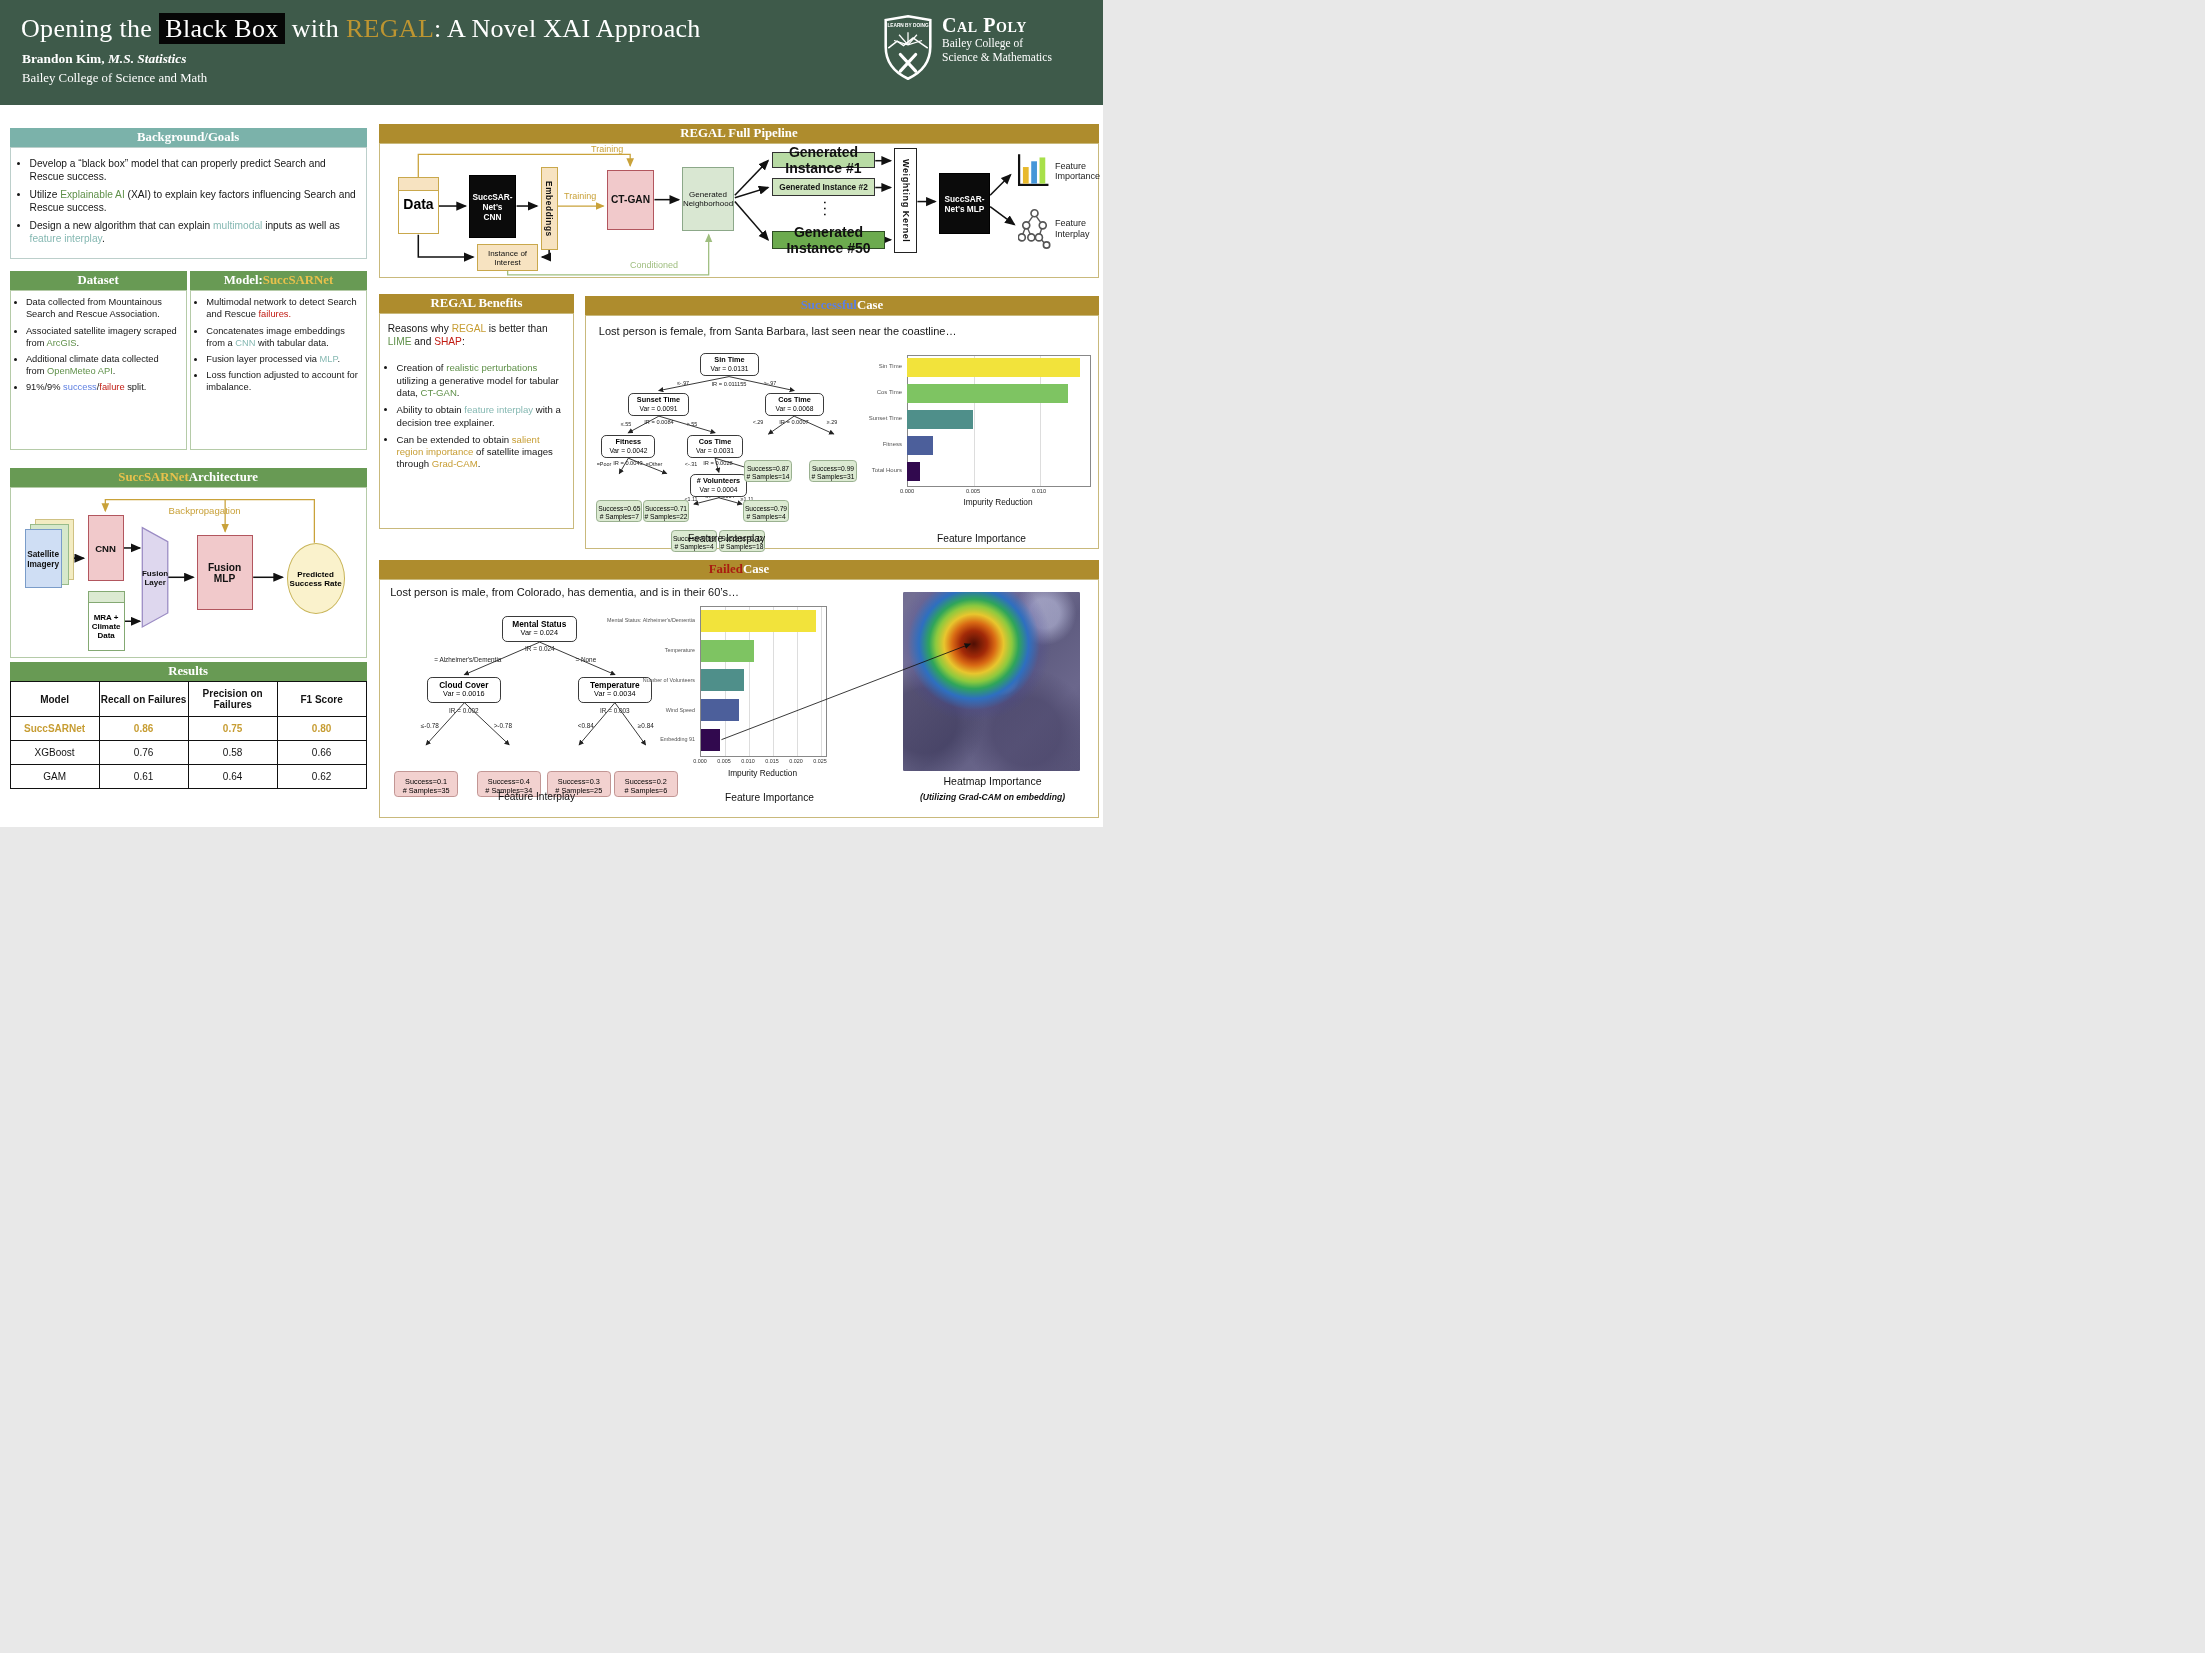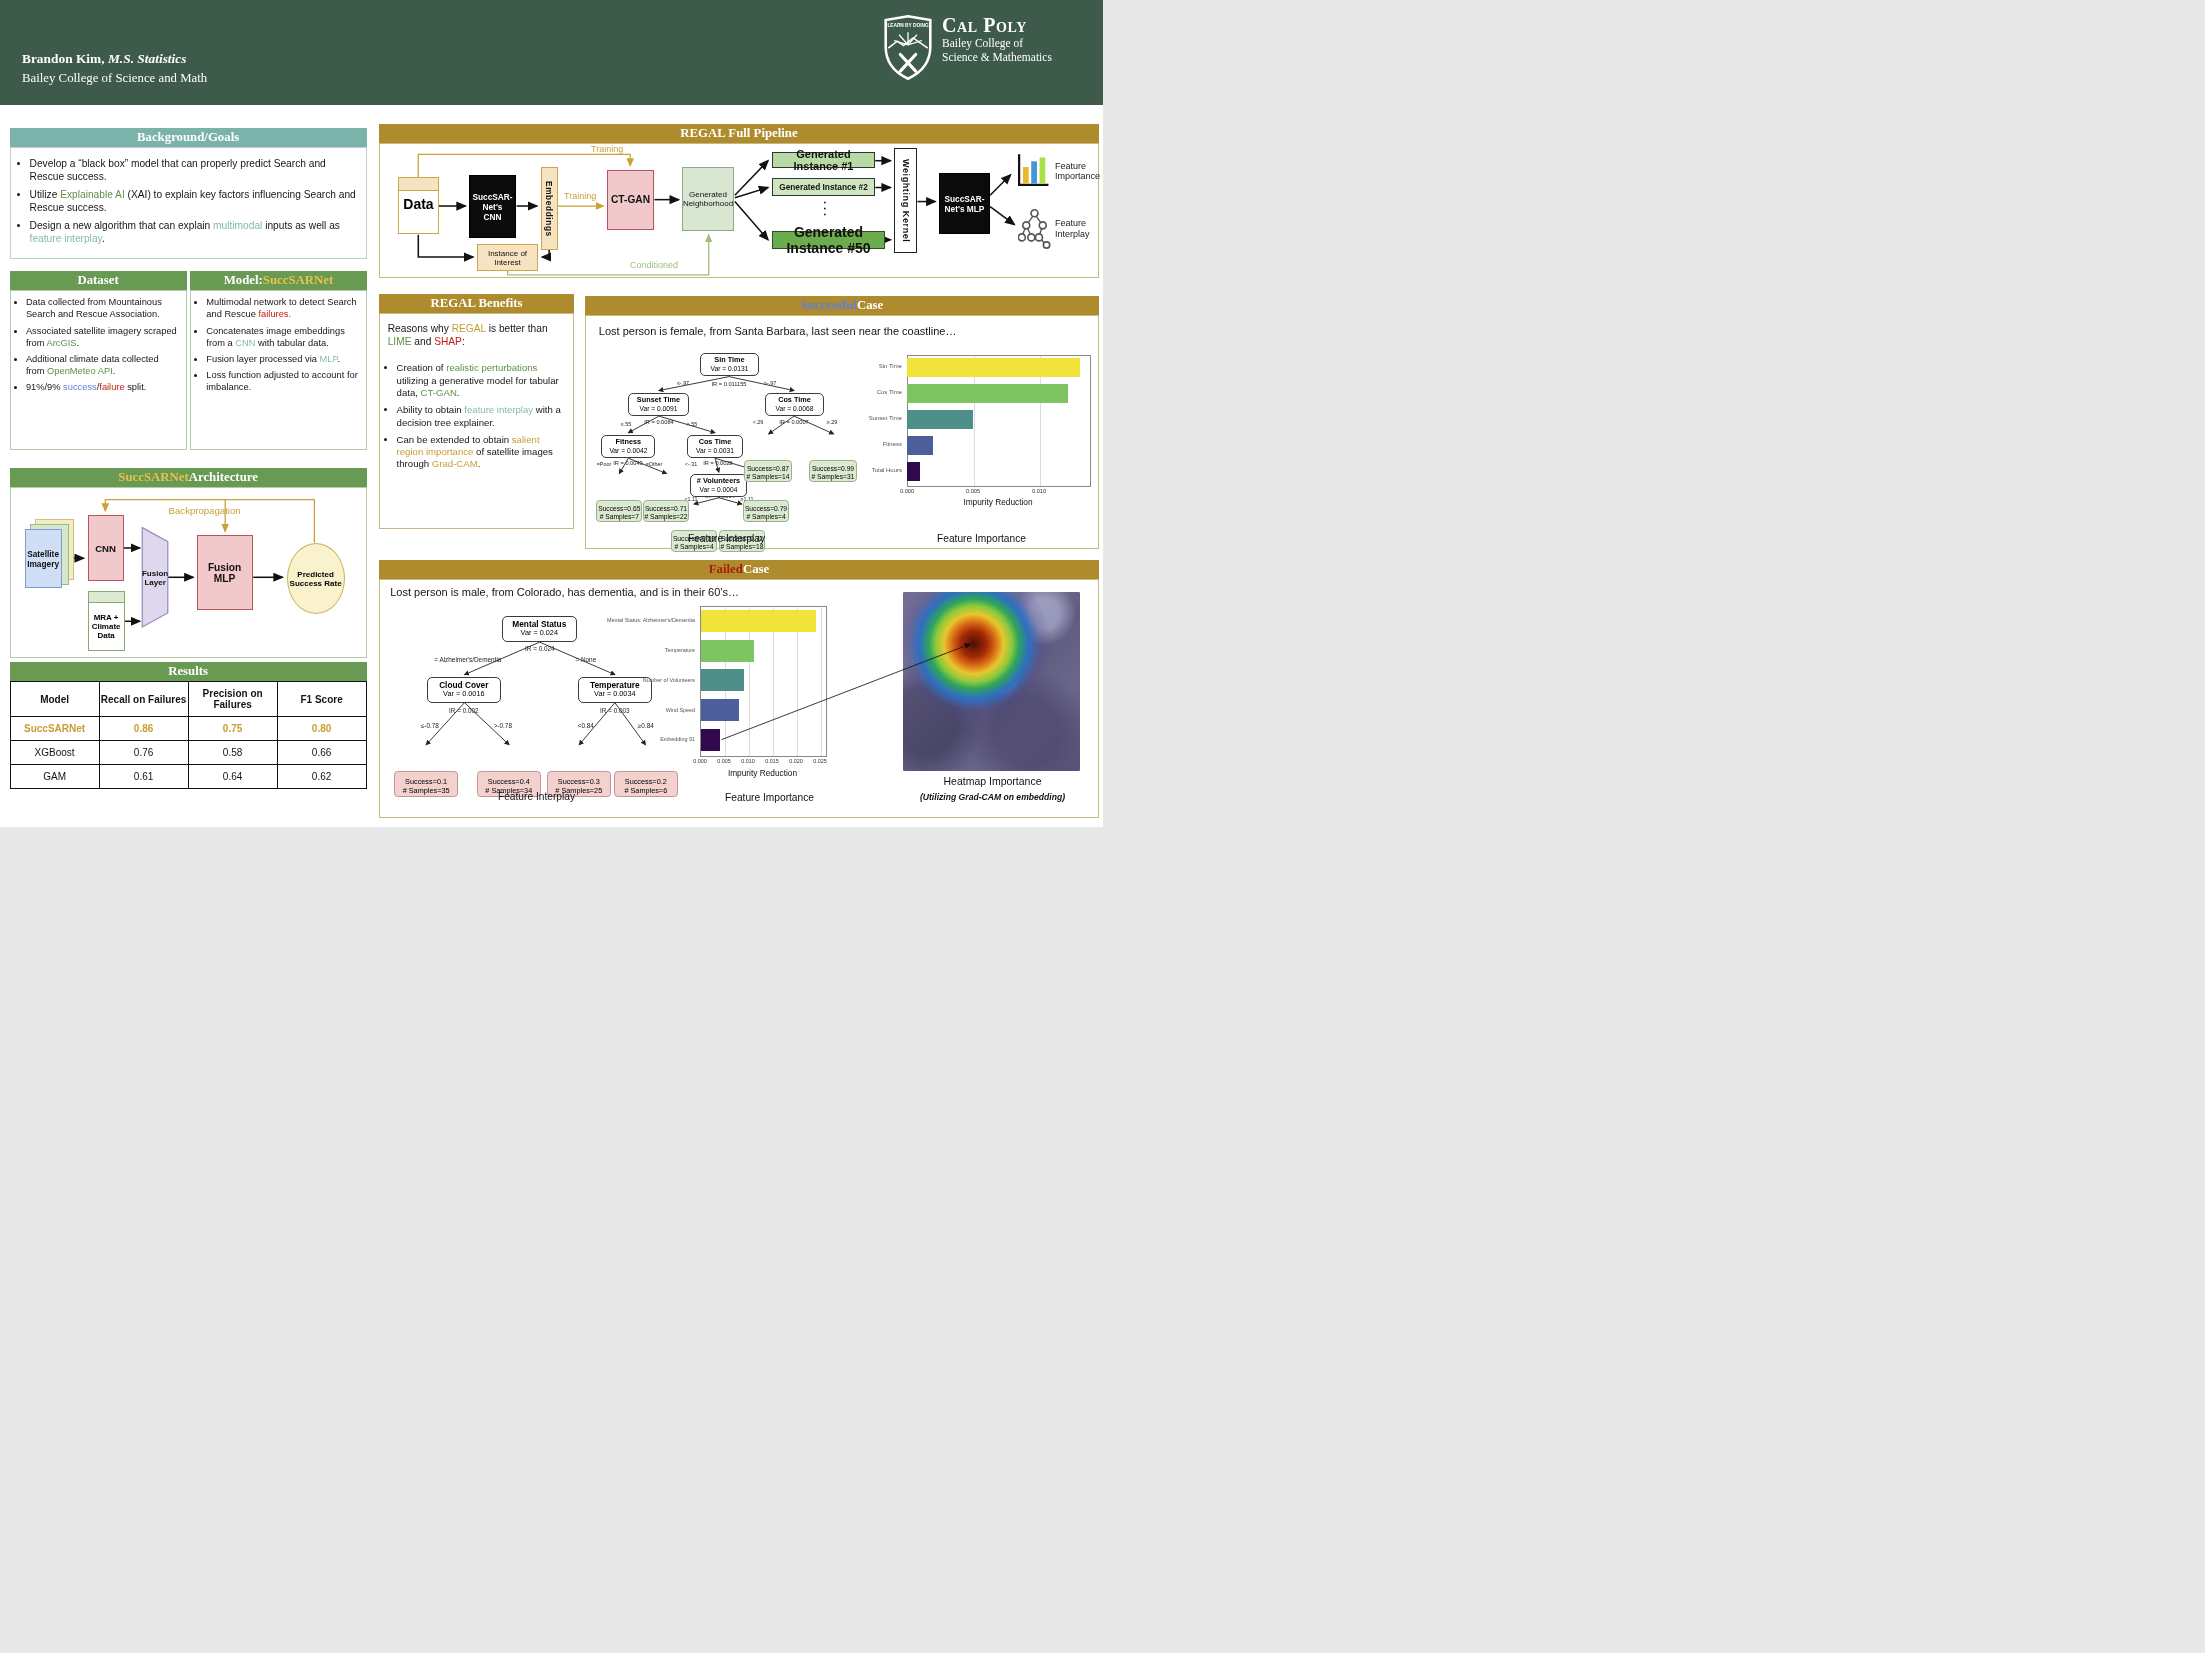--- a/index.html
+++ b/index.html
@@ -99,20 +99,23 @@
   table.results td{height:23px;}
   tr.gold-row td{color:#c79d33;font-weight:700;}
   .desc{position:absolute;font-size:11px;color:#141414;}
 </style>
 </head>
 <body>
 
 <div class="poster">
 
   <div class="band">
+    <div class="ptitle">
+      <span>Opening the </span><span class="chip">Black Box</span><span> with </span><span class="gold">REGAL</span><span>: A Novel XAI Approach</span>
+    </div>
     <div class="pauthor">
       <span>Brandon Kim,</span><span class="deg"> M.S. Statistics</span>
     </div>
     <div class="pcollege">Bailey College of Science and Math</div>
 
     <div class="logo">
       <svg width="50" height="65" viewBox="0 0 78 102">
         <path d="M39 2 L74 8 V50 Q74 84 39 100 Q4 84 4 50 V8 Z" fill="#3e5a4a" stroke="#fff" stroke-width="4"></path>
         <text x="39" y="19" text-anchor="middle" font-size="7.5" font-weight="bold" fill="#fff" font-family="Liberation Sans,sans-serif">LEARN BY DOING</text>
         <g stroke="#fff" stroke-width="2">
@@ -296,21 +299,21 @@
         </g>
       </svg>
       <div style="position:absolute;left:18px;top:33px;width:41px;height:57px;background:#fff;border:1.3px solid #c9a84c;box-sizing:border-box;">
         <div style="height:11.5px;background:#f7e3c1;border-bottom:1.3px solid #c9a84c;"></div>
         <div style="display:flex;align-items:center;justify-content:center;height:26px;font-weight:700;font-size:14px;">Data</div>
       </div>
       <div class="dbox blackbox" style="left:89px;top:31px;width:47px;height:63px;font-size:8.3px;padding:0 2.6px;">SuccSAR-Net's CNN</div>
       <div class="dbox tan vtext" style="left:161px;top:23px;width:16.6px;height:83px;font-size:8.3px;letter-spacing:0.6px;">Embeddings</div>
       <div class="dbox pinkbox" style="left:227px;top:25.5px;width:47px;height:60px;font-size:10.2px;">CT-GAN</div>
       <div class="dbox greenbox" style="left:302px;top:23px;width:52px;height:64px;font-size:8px;font-weight:400;">Generated Neighborhood</div>
-      <div class="dbox inst1" style="left:392px;top:7.7px;width:103px;height:16px;font-size:11px;">Generated Instance #1</div>
+      <div class="dbox inst1" style="left:392px;top:7.7px;width:103px;height:16px;font-size:14px;">Generated Instance #1</div>
       <div class="dbox inst2" style="left:392px;top:34px;width:103px;height:18px;font-size:8.3px;">Generated Instance #2</div>
       <div class="vtext" style="position:absolute;left:439px;top:57px;font-size:10.2px;font-weight:700;letter-spacing:2.6px;color:#111;">···</div>
       <div class="dbox inst50" style="left:392px;top:87px;width:113px;height:18px;font-size:14px;">Generated Instance #50</div>
       <div class="dbox whitebox vtext" style="left:514px;top:3.8px;width:23px;height:105px;font-size:9px;letter-spacing:0.6px;">Weighting Kernel</div>
       <div class="dbox blackbox" style="left:559px;top:29px;width:51px;height:61px;font-size:8.3px;padding:0 2.6px;">SuccSAR-Net's MLP</div>
       <svg style="position:absolute;left:634px;top:9px;" width="37" height="37" viewBox="0 0 58 58">
         <path d="M8 2 V50 H54" stroke="#111" stroke-width="3.5" fill="none"></path>
         <rect x="14" y="22" width="9" height="26" fill="#e8b92c"></rect>
         <rect x="27" y="13" width="9" height="35" fill="#4596d8"></rect>
         <rect x="40" y="7" width="9" height="41" fill="#a8e04a"></rect>

